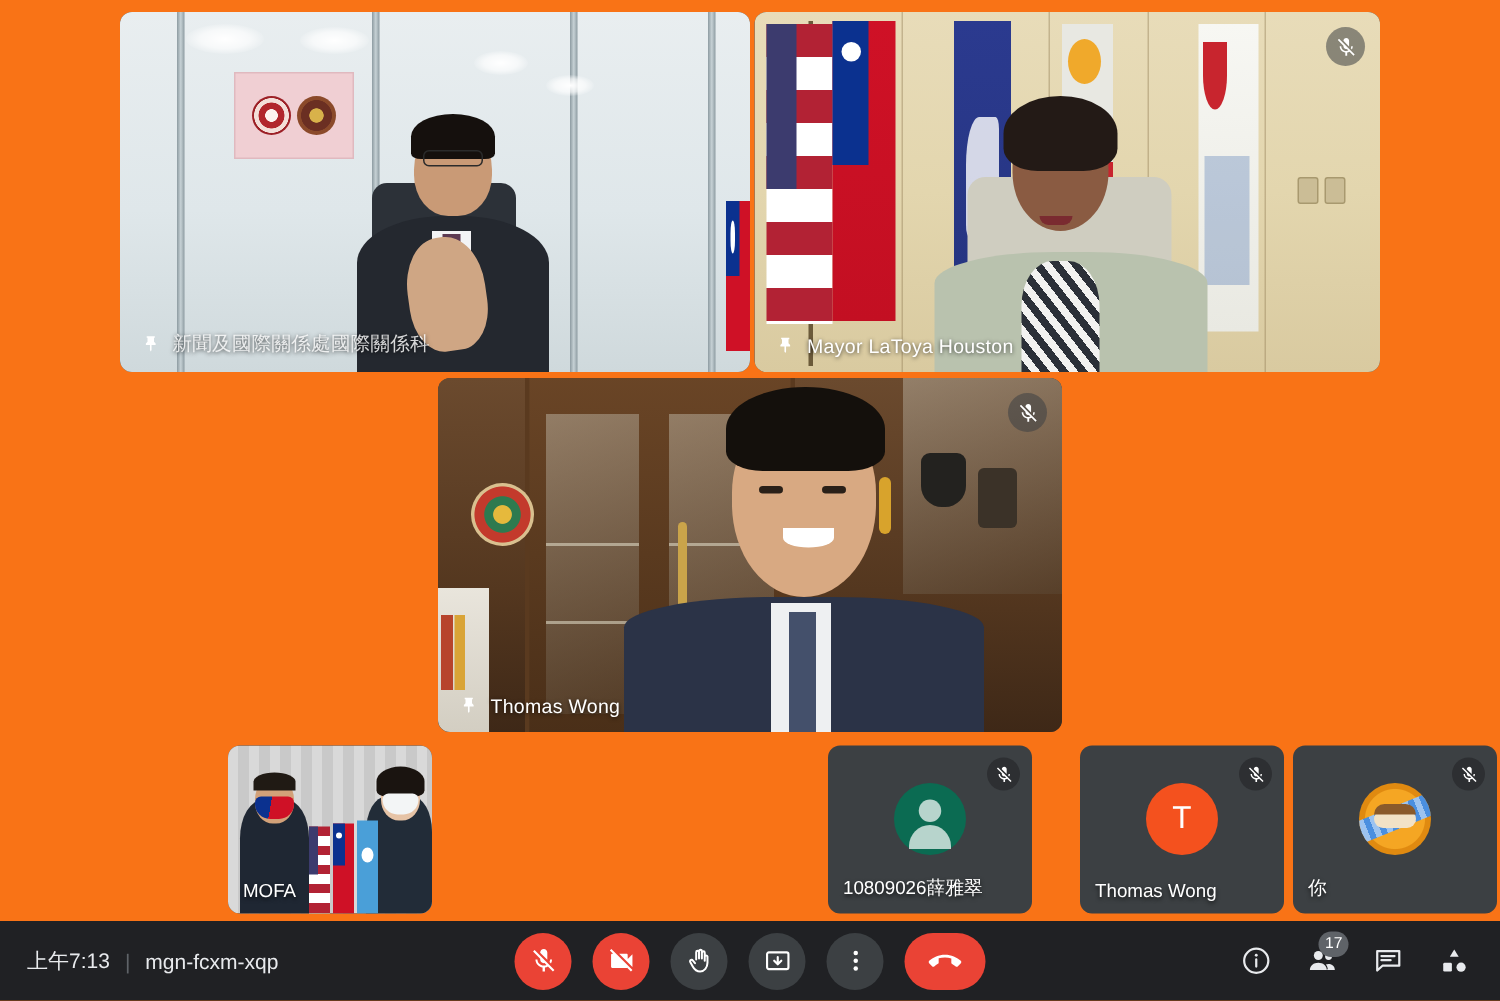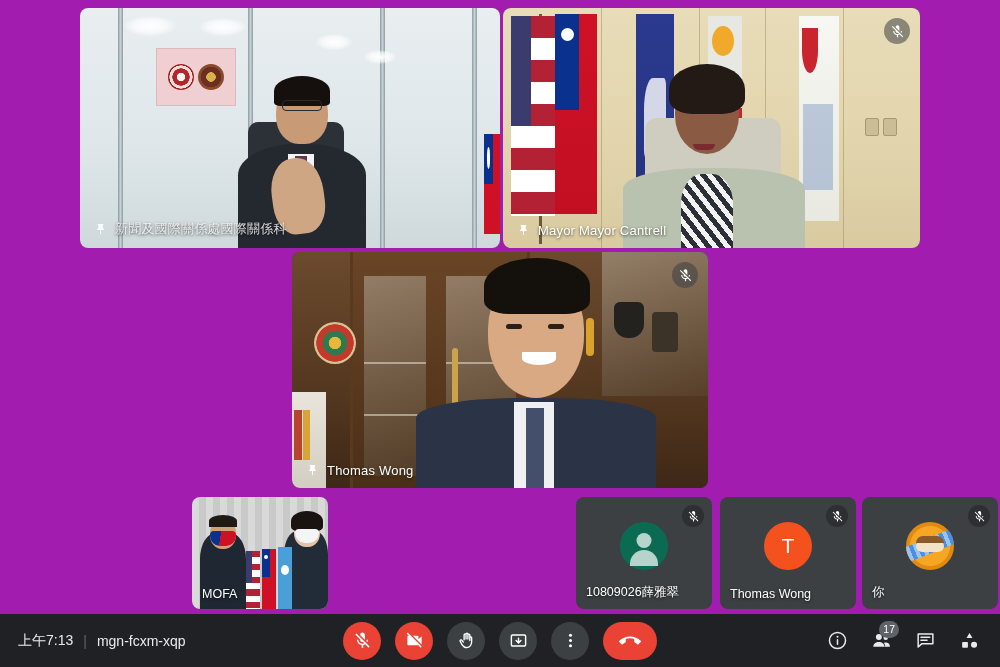--- a/index.html
+++ b/index.html
@@ -2,21 +2,21 @@
 <html><head>
 <meta charset="utf-8">
 <style>
   * { box-sizing: border-box; margin: 0; padding: 0; }
   html, body {
     width: 1000px; height: 667px;
     background: #202124;
     font-family: "Liberation Sans", "DejaVu Sans", sans-serif;
     overflow: hidden;
   }
-  #app { position: relative; width: 1000px; height: 667px; background: #a21caf; }
+  #app { position: relative; width: 1000px; height: 667px; background: #f97316; }
 
   
   .stage { position: absolute; left: 0; top: 0; width: 1000px; height: 492px; }
 
   .tile {
     position: absolute;
     border-radius: 8px;
     overflow: hidden;
     background: #3c4043;
   }
@@ -250,21 +250,21 @@
         <svg viewBox="0 0 24 24" fill="#ffffff">
           <path d="M19 11h-1.7c0 .74-.16 1.43-.43 2.05l1.23 1.23c.56-.98.9-2.09.9-3.28zM15 11.16V5c0-1.66-1.34-3-3-3S9 3.34 9 5v.18l6 5.98zM4.27 3L3 4.27l6 6V11c0 1.66 1.34 3 3 3 .23 0 .44-.03.65-.08l1.66 1.66c-.71.33-1.5.52-2.31.52-2.76 0-5.3-2.1-5.3-5.1H5c0 3.41 2.72 6.23 6 6.72V21h2v-3.28c.91-.13 1.77-.45 2.54-.9L19.73 21 21 19.73 4.27 3z"></path>
         </svg>
       </div>
       <div class="namebar">
         <span class="pin">
           <svg viewBox="0 0 24 24" fill="#ffffff">
               <path d="M16 9V4h1V2H7v2h1v5l-2 2v2h5v6l1 2 1-2v-6h5v-2l-2-2z"></path>
             </svg>
         </span>
-        <span class="nm">Mayor Mayor Cantrell</span>
+        <span class="nm">Mayor LaToya Houston</span>
       </div>
     </div>
 
     <div class="tile" style="left:292px;top:252px;width:416px;height:236px;">
       <div class="video">
         <div class="bg-wong"></div>
         <div class="cabinet" style="left:58px;top:-6px;width:180px;height:246px;"></div>
         <div class="cab-glass" style="left:72px;top:24px;width:62px;height:200px;"></div>
         <div class="cab-glass" style="left:154px;top:24px;width:70px;height:200px;"></div>
         <div class="shelf" style="left:72px;top:110px;width:62px;"></div>
@@ -301,42 +301,42 @@
             </svg>
         </span>
         <span class="nm">Thomas Wong</span>
       </div>
     </div>
   </div>
 
   <div class="strip">
 
 
-    <div class="sbox" style="left:152px;margin-left:40px;">
+    <div class="sbox" style="left:152px;">
       <div class="bg-mofa"></div>
       <div style="position:absolute;left:8px;top:36px;width:46px;height:76px;background:#1f2733;border-radius:34% 34% 0 0;"></div>
       <div style="position:absolute;left:18px;top:22px;width:26px;height:30px;background:#d2a179;border-radius:46%;"></div>
       <div style="position:absolute;left:17px;top:18px;width:28px;height:12px;background:#201a14;border-radius:50% 50% 0 0;"></div>
       <div style="position:absolute;left:18px;top:34px;width:26px;height:15px;background:linear-gradient(100deg,#0b318f 0 40%,#cf1126 40% 100%);border-radius:4px 4px 10px 10px;"></div>
       <div style="position:absolute;left:92px;top:34px;width:44px;height:78px;background:#222c38;border-radius:30% 30% 0 0;"></div>
       <div style="position:absolute;left:102px;top:20px;width:26px;height:30px;background:#e6c3a6;border-radius:46%;"></div>
       <div style="position:absolute;left:99px;top:14px;width:32px;height:20px;background:#1a1410;border-radius:50% 50% 20% 20%;"></div>
       <div style="position:absolute;left:103px;top:32px;width:24px;height:14px;background:#f3f5f6;border-radius:4px 4px 10px 10px;"></div>
       <div class="fl us-flag" style="left:54px;top:54px;width:14px;height:58px;"></div>
       <div style="position:absolute;left:70px;top:52px;width:14px;height:60px;background:#cf1126;"></div>
       <div style="position:absolute;left:70px;top:52px;width:8px;height:28px;background:#0b318f;"></div>
       <div style="position:absolute;left:72px;top:58px;width:4px;height:4px;background:#fff;border-radius:50%;"></div>
       <div style="position:absolute;left:86px;top:50px;width:14px;height:62px;background:#4a9fd8;"></div>
       <div style="position:absolute;left:89px;top:68px;width:8px;height:10px;background:#fff;border-radius:50%;"></div>
       <div class="sname">MOFA</div>
     </div>
 
 
 
-    <div class="sbox" style="left:576px;">
+    <div class="sbox" style="left:552px;">
       <div class="avatar" style="background:#0b6b52;">
         <div style="position:absolute;left:50%;top:11px;transform:translateX(-50%);width:15px;height:15px;border-radius:50%;background:#b7d4cc;"></div>
         <div style="position:absolute;left:50%;bottom:4px;transform:translateX(-50%);width:28px;height:16px;border-radius:14px 14px 0 0;background:#b7d4cc;"></div>
       </div>
       <div class="smic">
         <svg viewBox="0 0 24 24" fill="#ffffff">
           <path d="M19 11h-1.7c0 .74-.16 1.43-.43 2.05l1.23 1.23c.56-.98.9-2.09.9-3.28zM15 11.16V5c0-1.66-1.34-3-3-3S9 3.34 9 5v.18l6 5.98zM4.27 3L3 4.27l6 6V11c0 1.66 1.34 3 3 3 .23 0 .44-.03.65-.08l1.66 1.66c-.71.33-1.5.52-2.31.52-2.76 0-5.3-2.1-5.3-5.1H5c0 3.41 2.72 6.23 6 6.72V21h2v-3.28c.91-.13 1.77-.45 2.54-.9L19.73 21 21 19.73 4.27 3z"></path>
         </svg>
       </div>
       <div class="sname">10809026薛雅翠</div>

